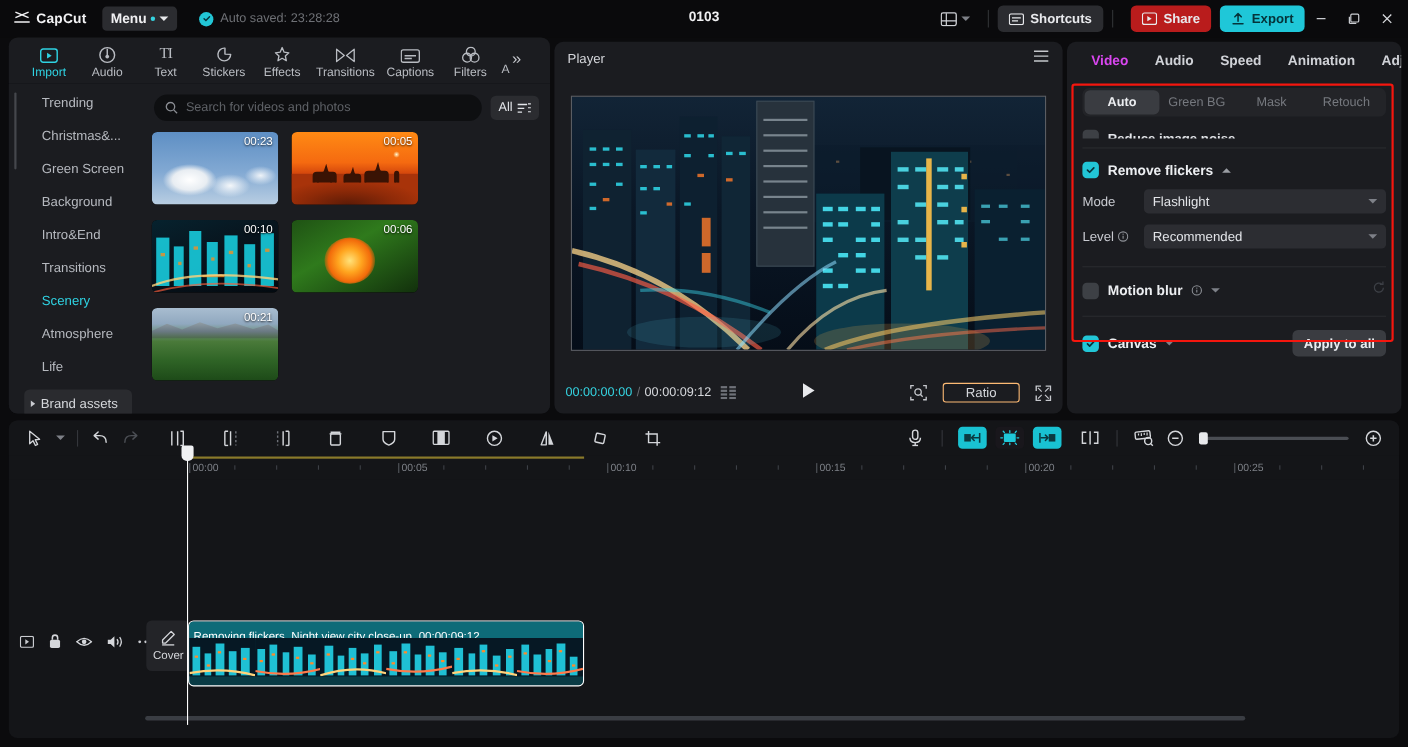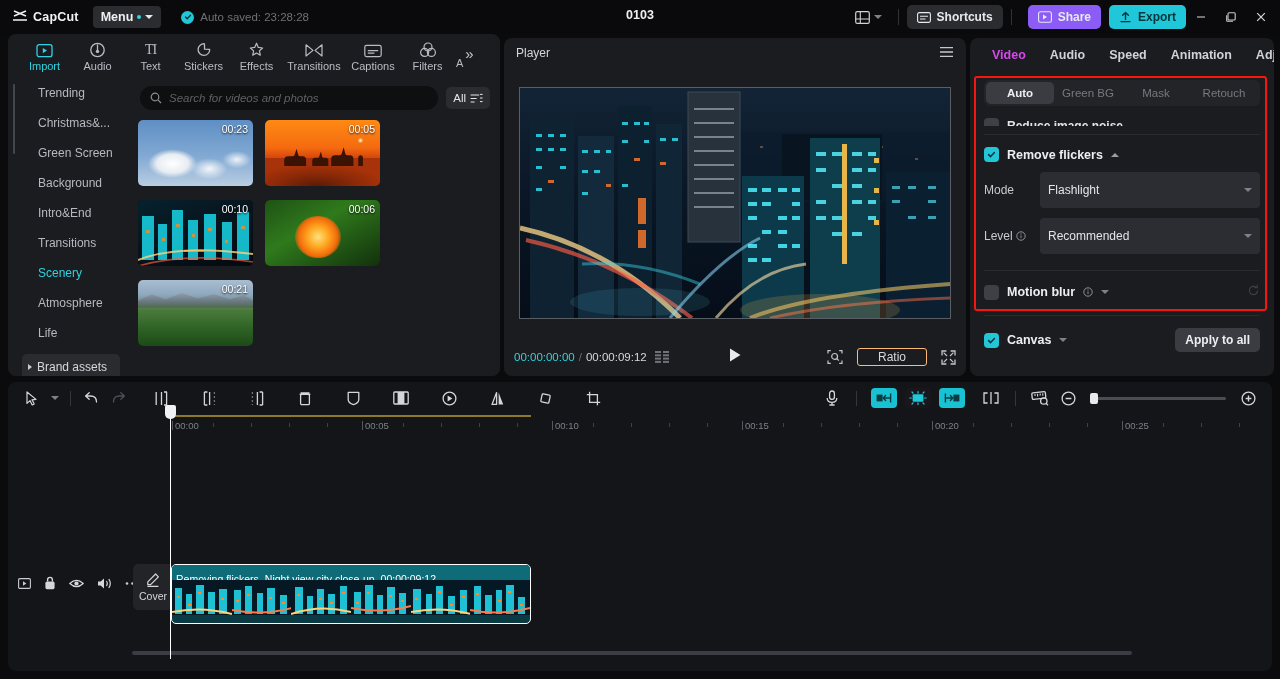--- a/index.html
+++ b/index.html
@@ -37,21 +37,21 @@
     font-size: 12.5px; font-weight: bold; color: #f0f0f2; pointer-events: none;
   }
   .tb-right { margin-left: auto; display: flex; align-items: center; gap: 0; padding-right: 4px; }
   .layout-btn { display: flex; align-items: center; gap: 4px; padding: 4px 8px; cursor: pointer; }
   .tb-div { width: 1px; height: 16px; background: #303236; margin: 0 8px; }
   .pill {
     display: flex; align-items: center; gap: 6px; height: 24px; padding: 0 10px;
     border-radius: 5px; font-size: 12px; font-weight: bold; cursor: pointer;
   }
   .pill.shortcuts { background: #2b2c30; color: #e8e9ec; }
-  .pill.share { background: #8b5cf6; color: #e8e9ec; margin-left: 8px; }
+  .pill.share { background: #b91c1c; color: #e8e9ec; margin-left: 8px; }
   .pill.export { background: #1fc7d8; color: #05343a; margin-left: 8px; }
   .wbtn { width: 30px; height: 30px; display: flex; align-items: center; justify-content: center; cursor: pointer; }
 
   
   .tooltabs {
     position: absolute; left: 8px; top: 34px; width: 492px; height: 42px;
     background: #1b1c20; border-radius: 8px 8px 0 0;
     display: flex; align-items: center; padding-left: 10px; gap: 0;
   }
   .tool {
@@ -83,21 +83,21 @@
 
   
   .content { position: absolute; left: 122px; top: 0; right: 0; bottom: 0; background: #1b1c20; }
   .searchrow { display: flex; align-items: center; padding: 10px 10px 0 10px; gap: 8px; }
   .searchbox {
     flex: 1; height: 24px; background: #0e0f11; border-radius: 12px;
     display: flex; align-items: center; padding: 0 10px; gap: 7px;
   }
   .searchbox input {
     flex: 1; background: transparent; border: none; outline: none;
-    font-family: "Liberation Sans", sans-serif; font-size: 11.5px; color: #c8cad0; font-style: italic;
+    font-family: "Liberation Sans", sans-serif; font-size: 11.5px; color: #c8cad0;
   }
   .searchbox input::placeholder { color: #5e6166; }
   .allbtn {
     height: 22px; padding: 0 7px; border-radius: 5px; background: #2b2c30;
     display: flex; align-items: center; gap: 4px; font-size: 11.5px; color: #e3e5e9; cursor: pointer;
   }
   .grid { padding: 10px 10px 0 8px; display: flex; flex-wrap: wrap; gap: 14px 12px; }
   .thumb {
     width: 115px; height: 66px; border-radius: 5px; position: relative;
     overflow: hidden; cursor: pointer; background: #000;
@@ -198,21 +198,21 @@
   .hr { height: 1px; background: #2a2b2f; margin: 8px 14px 0 14px; }
   .row { display: flex; align-items: center; margin: 12px 14px 0 14px; gap: 8px; }
   .cbox { width: 15px; height: 15px; border-radius: 4px; background: #22c6d6; display: flex; align-items: center; justify-content: center; cursor: pointer; }
   .cbox.off { background: #3d4045; }
   .row-label { font-size: 12.5px; font-weight: bold; color: #eceef1; }
   .caret-up { width: 0; height: 0; border-bottom: 4px solid #9a9da3; border-left: 4px solid transparent; border-right: 4px solid transparent; cursor: pointer; }
   .caret-dn { width: 0; height: 0; border-top: 4px solid #7e8188; border-left: 4px solid transparent; border-right: 4px solid transparent; cursor: pointer; }
   .field { display: flex; align-items: center; margin: 10px 14px 0 14px; }
   .field .fl { width: 56px; font-size: 12px; color: #c8cad0; display: flex; align-items: center; gap: 3px; }
   .select {
-    flex: 1; height: 36px; background: #2c2d32; border-radius: 4px; display: flex;
+    flex: 1; height: 22px; background: #2c2d32; border-radius: 4px; display: flex;
     align-items: center; padding: 0 8px; font-size: 12px; color: #e2e4e8; cursor: pointer;
   }
   .select .sv { flex: 1; }
   .apply-btn {
     margin-left: auto; height: 24px; padding: 0 10px; border-radius: 5px; background: #3a3c41;
     font-size: 12px; font-weight: bold; color: #eceef1; display: flex; align-items: center; cursor: pointer;
   }
 
   
   .timeline {

